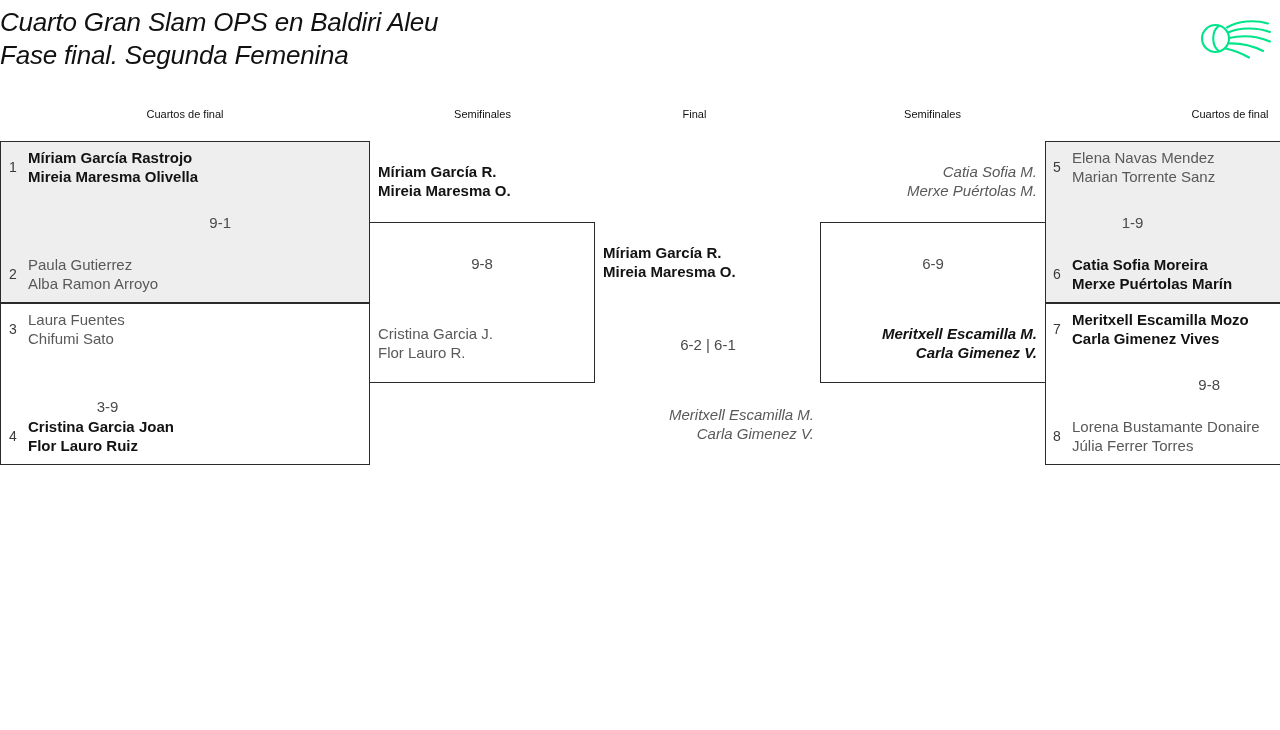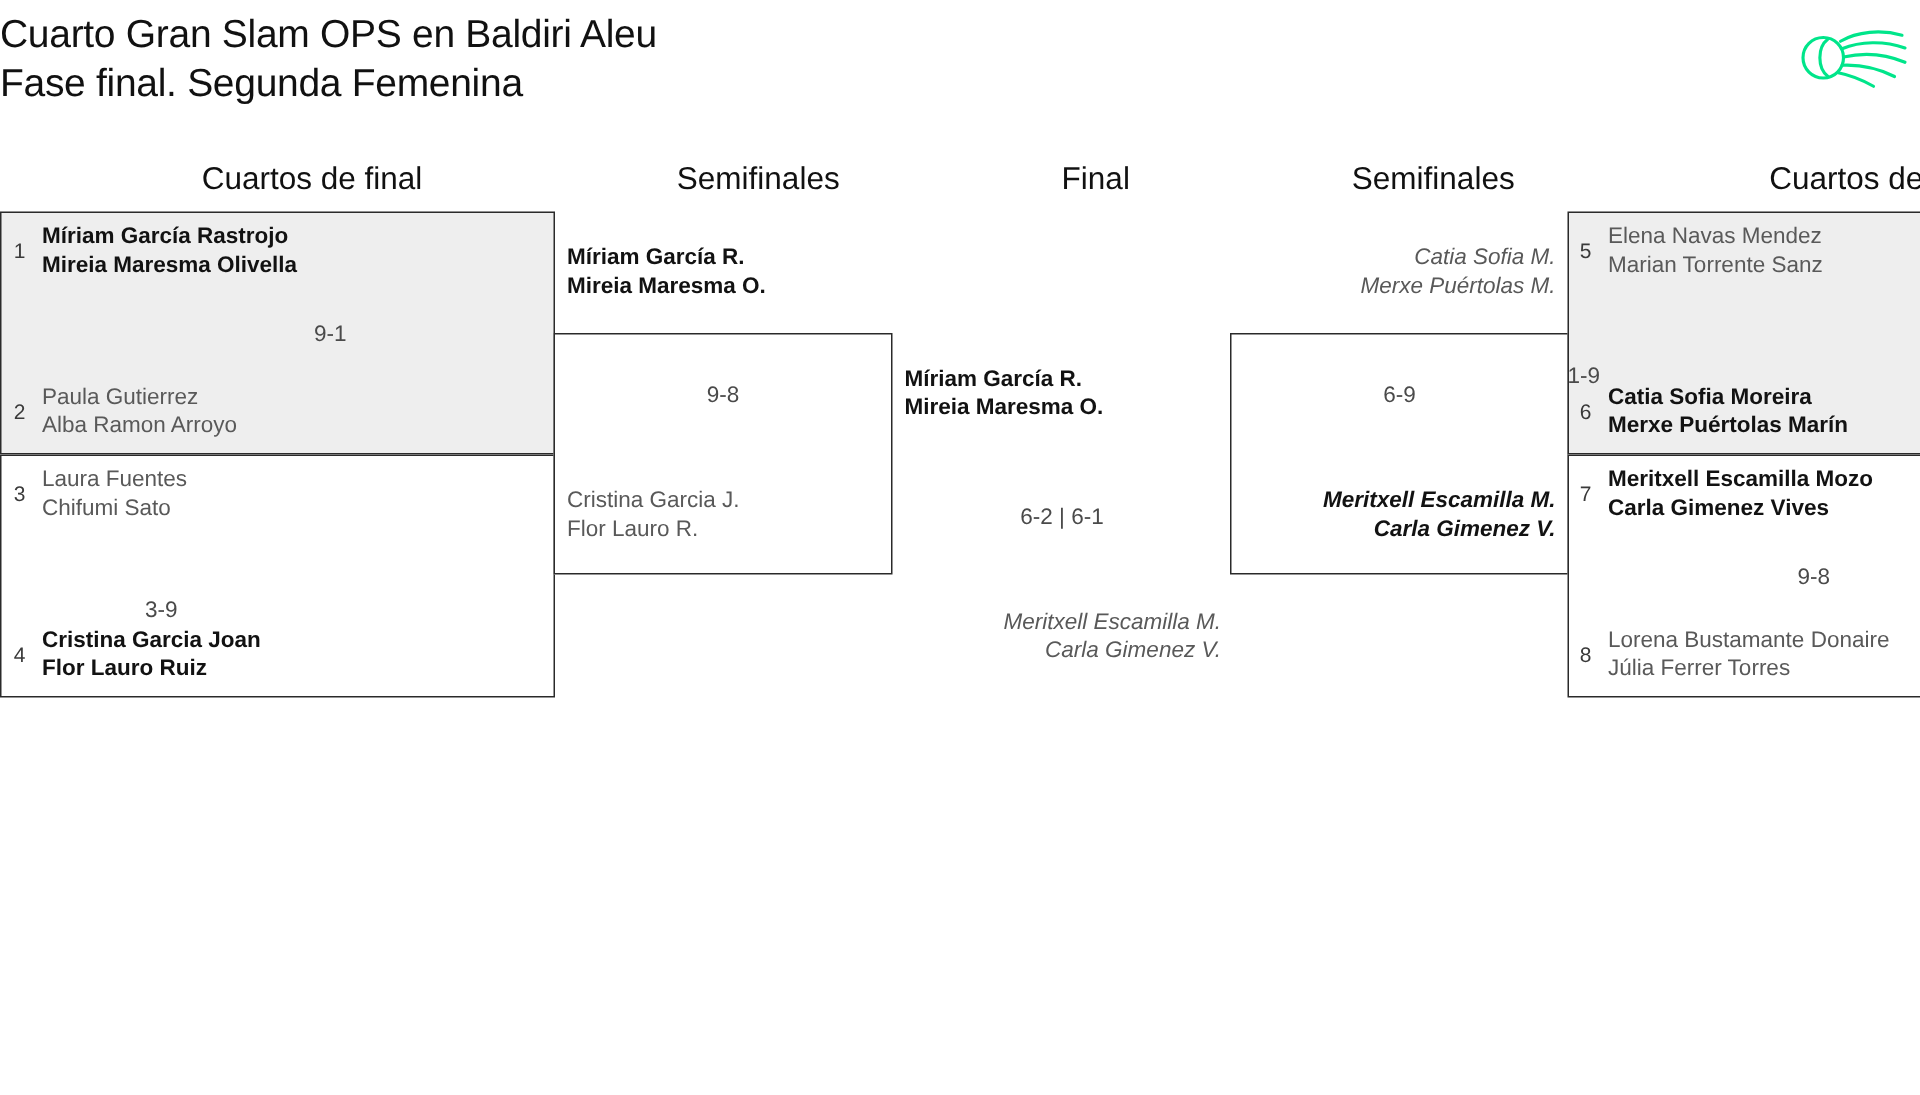--- a/index.html
+++ b/index.html
@@ -15,20 +15,21 @@
     color: #1a1a1a;
     position: relative;
   }
 
   
   .page-header {
     position: absolute;
     left: 0; top: 0;
     width: 1280px;
     height: 100px;
+    font-style: italic;
   }
   .title-block {
     position: absolute;
     left: 0; top: 6px;
     padding-left: 0;
   }
   .title-line {
     font-size: 26px;
     font-weight: 400;
     line-height: 33px;
@@ -46,27 +47,26 @@
 
   
   .round-heads {
     position: absolute;
     left: 0; top: 108px;
     width: 1280px;
     height: 26px;
   }
   .round-head {
     position: absolute;
-    font-size: 21px;
+    font-size: 11px;
     font-weight: 400;
     color: #111111;
     white-space: nowrap;
     text-align: center;
     top: 0;
-    margin-left: 23px;
   }
 
   
   .bracket {
     position: absolute;
     left: 0; top: 0;
     width: 1280px;
     height: 730px;
   }
 
@@ -141,21 +141,21 @@
         <path d="M30 31.5 C 41 31, 54 33.5, 65 39"></path>
         <path d="M27.5 36.5 C 35 38, 44 41.5, 51 45.5"></path>
       </g>
     </svg>
   </div>
 </div>
 
 <div class="round-heads">
   <div class="round-head" style="left:0px;   width:370px;">Cuartos de final</div>
   <div class="round-head" style="left:370px; width:225px;">Semifinales</div>
-  <div class="round-head" style="left:595px; width:225px;">Final</div>
+  <div class="round-head" style="left:582px; width:225px;">Final</div>
   <div class="round-head" style="left:820px; width:225px;">Semifinales</div>
   <div class="round-head" style="left:1045px; width:370px; text-align:center;">Cuartos de final</div>
 </div>
 
 <div class="bracket">
 
   <div class="match-box shaded" style="left:0px; top:141px; width:370px; height:162px;"></div>
 
   <div class="competitor winner" style="left:7px; top:148px;">
     <span class="seed">1</span>
@@ -239,21 +239,21 @@
 
   <div class="match-box shaded" style="left:1045px; top:141px; width:370px; height:162px;"></div>
 
   <div class="competitor loser" style="left:1051px; top:148px;">
     <span class="seed">5</span>
     <span class="names">
       <span>Elena Navas Mendez</span>
       <span>Marian Torrente Sanz</span>
     </span>
   </div>
-  <div class="score" style="left:1045px; top:214px; width:175px; text-align:left;margin-top:28px;">1-9</div>
+  <div class="score" style="left:1045px; top:214px; width:175px; text-align:center;">1-9</div>
   <div class="competitor winner" style="left:1051px; top:255px;">
     <span class="seed">6</span>
     <span class="names">
       <span>Catia Sofia Moreira</span>
       <span>Merxe Puértolas Marín</span>
     </span>
   </div>
 
   <div class="match-box plain" style="left:1045px; top:303px; width:370px; height:162px;"></div>
 

